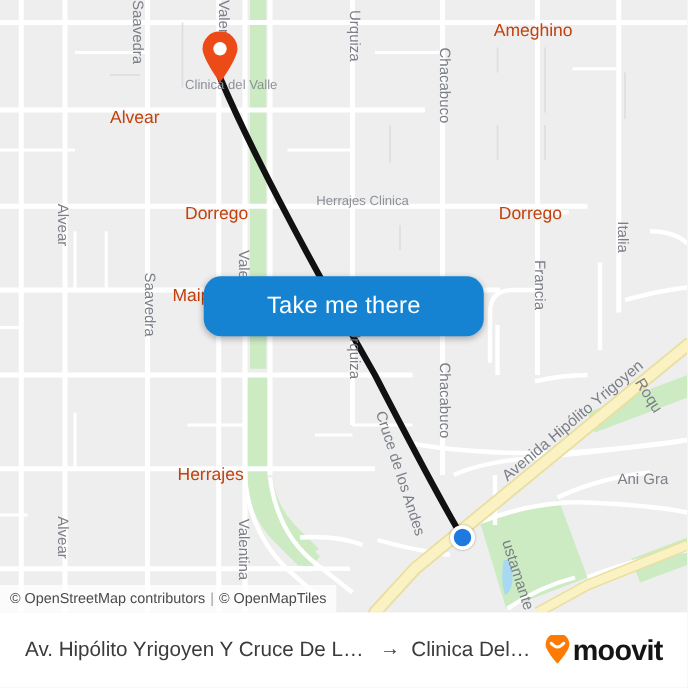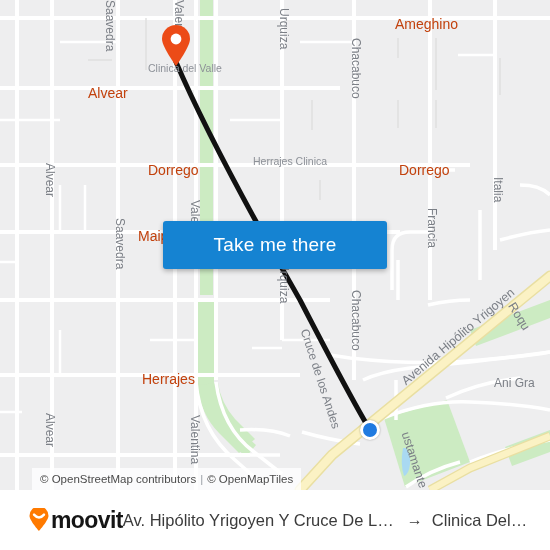--- a/index.html
+++ b/index.html
@@ -56,32 +56,32 @@
   #pin { position:absolute; left:161px; top:25px; width:30px; height:42px; }
   #dot {
     position:absolute; left:360px; top:420px; width:20px; height:20px;
     background:#1f7ae0; border:3px solid #ffffff; border-radius:50%;
     box-shadow:0 0 2px rgba(0,0,0,.35);
   }
 
   
   #cta {
     position:absolute; left:163px; top:221px; width:224px; height:48px;
-    background:#1583d2; color:#ffffff; border:0; border-radius:3px;
+    background:#1583d2; color:#ffffff; border:0; border-radius:14px;
     font-family:"Liberation Sans", sans-serif; font-size:19px;
     letter-spacing:.2px; cursor:pointer;
     box-shadow:0 2px 5px rgba(0,0,0,.28);
   }
 
   
   #attrib {
     position:absolute; left:0; bottom:0; height:22px;
     background:rgba(255,255,255,.78);
     display:flex; align-items:center; padding:0 8px;
-    font-size:11.5px; color:#4a4a4a; white-space:nowrap;margin-left:32px;
+    font-size:11.5px; color:#4a4a4a; white-space:nowrap;
   }
   #attrib .sep { margin:0 4px; color:#9aa0a6; }
 
   
   #bottombar {
     position:absolute; left:0; top:490px; width:550px; height:60px;
     background:#ffffff; display:flex; align-items:center; padding:0 20px;
   }
   #route { display:flex; align-items:center; flex:1; min-width:0; }
   .rtxt {
@@ -269,27 +269,27 @@
     <button id="cta">Take me there</button>
 
     <div id="attrib">
       <span>© OpenStreetMap contributors</span>
       <span class="sep">|</span>
       <span>© OpenMapTiles</span>
     </div>
   </div>
 
   <div id="bottombar">
+    <div id="route">
+      <span id="origin" class="rtxt">Av. Hipólito Yrigoyen Y Cruce De Lo…</span>
+      <span id="arrow">→</span>
+      <span id="dest" class="rtxt">Clinica Del …</span>
+    </div>
     <div id="brand">
       <svg width="22" height="24" viewBox="0 0 22 24">
         <path d="M11 23 C11 23 20.5 12.5 20.5 7.8 A9.5 9.5 0 0 0 1.5 7.8 C1.5 12.5 11 23 11 23 Z" fill="#ff7a00"></path>
         <path d="M6 6.6 Q11 12.4 16 6.6" stroke="#ffffff" stroke-width="2.4" fill="none" stroke-linecap="round"></path>
       </svg>
       <span class="wordmark">moovit</span>
     </div>
-    <div id="route">
-      <span id="origin" class="rtxt">Av. Hipólito Yrigoyen Y Cruce De Lo…</span>
-      <span id="arrow">→</span>
-      <span id="dest" class="rtxt">Clinica Del …</span>
-    </div>
   </div>
 
 </div>
 
 </body></html>

